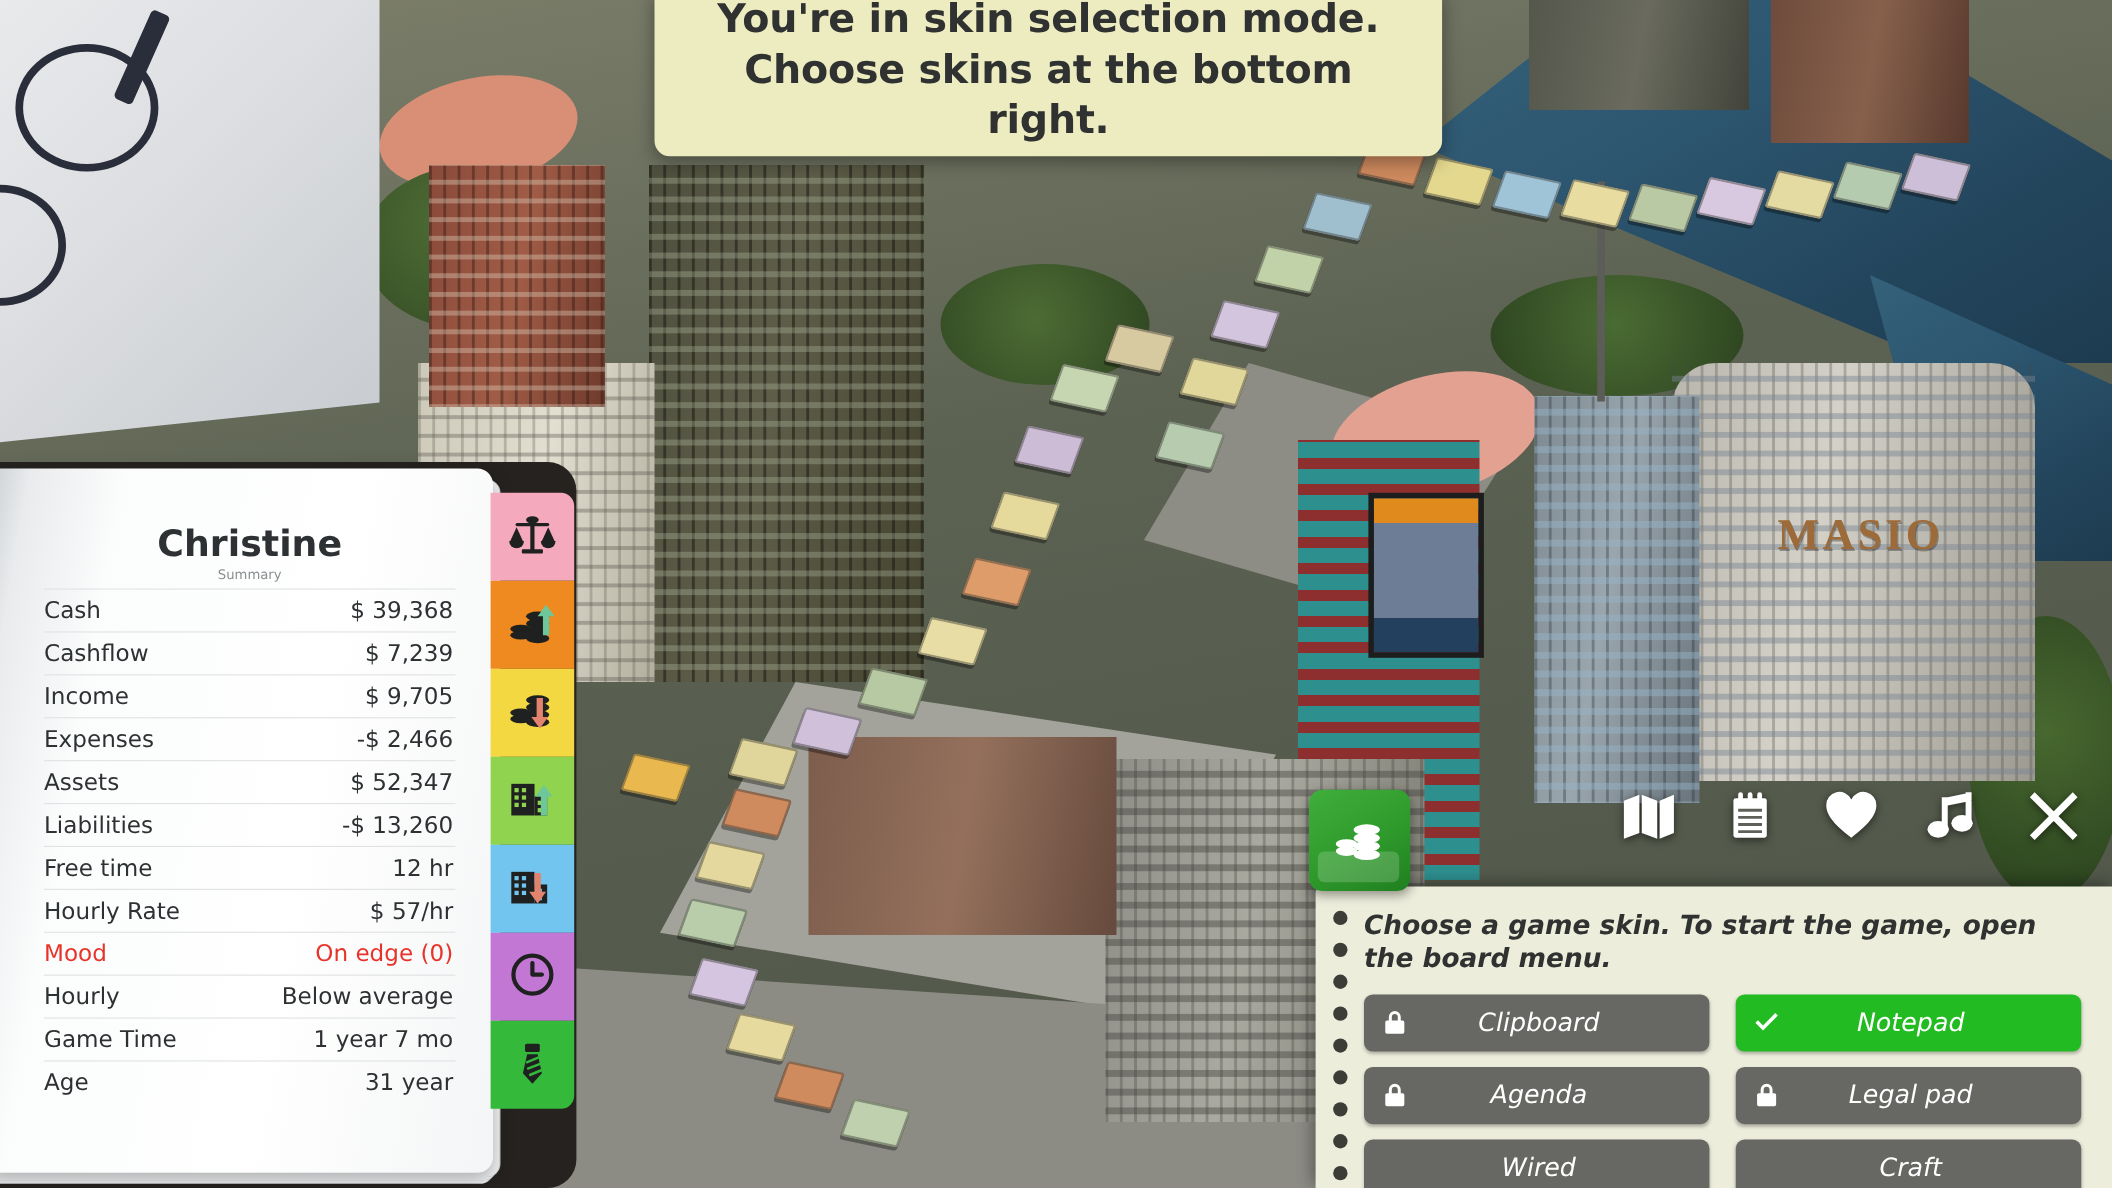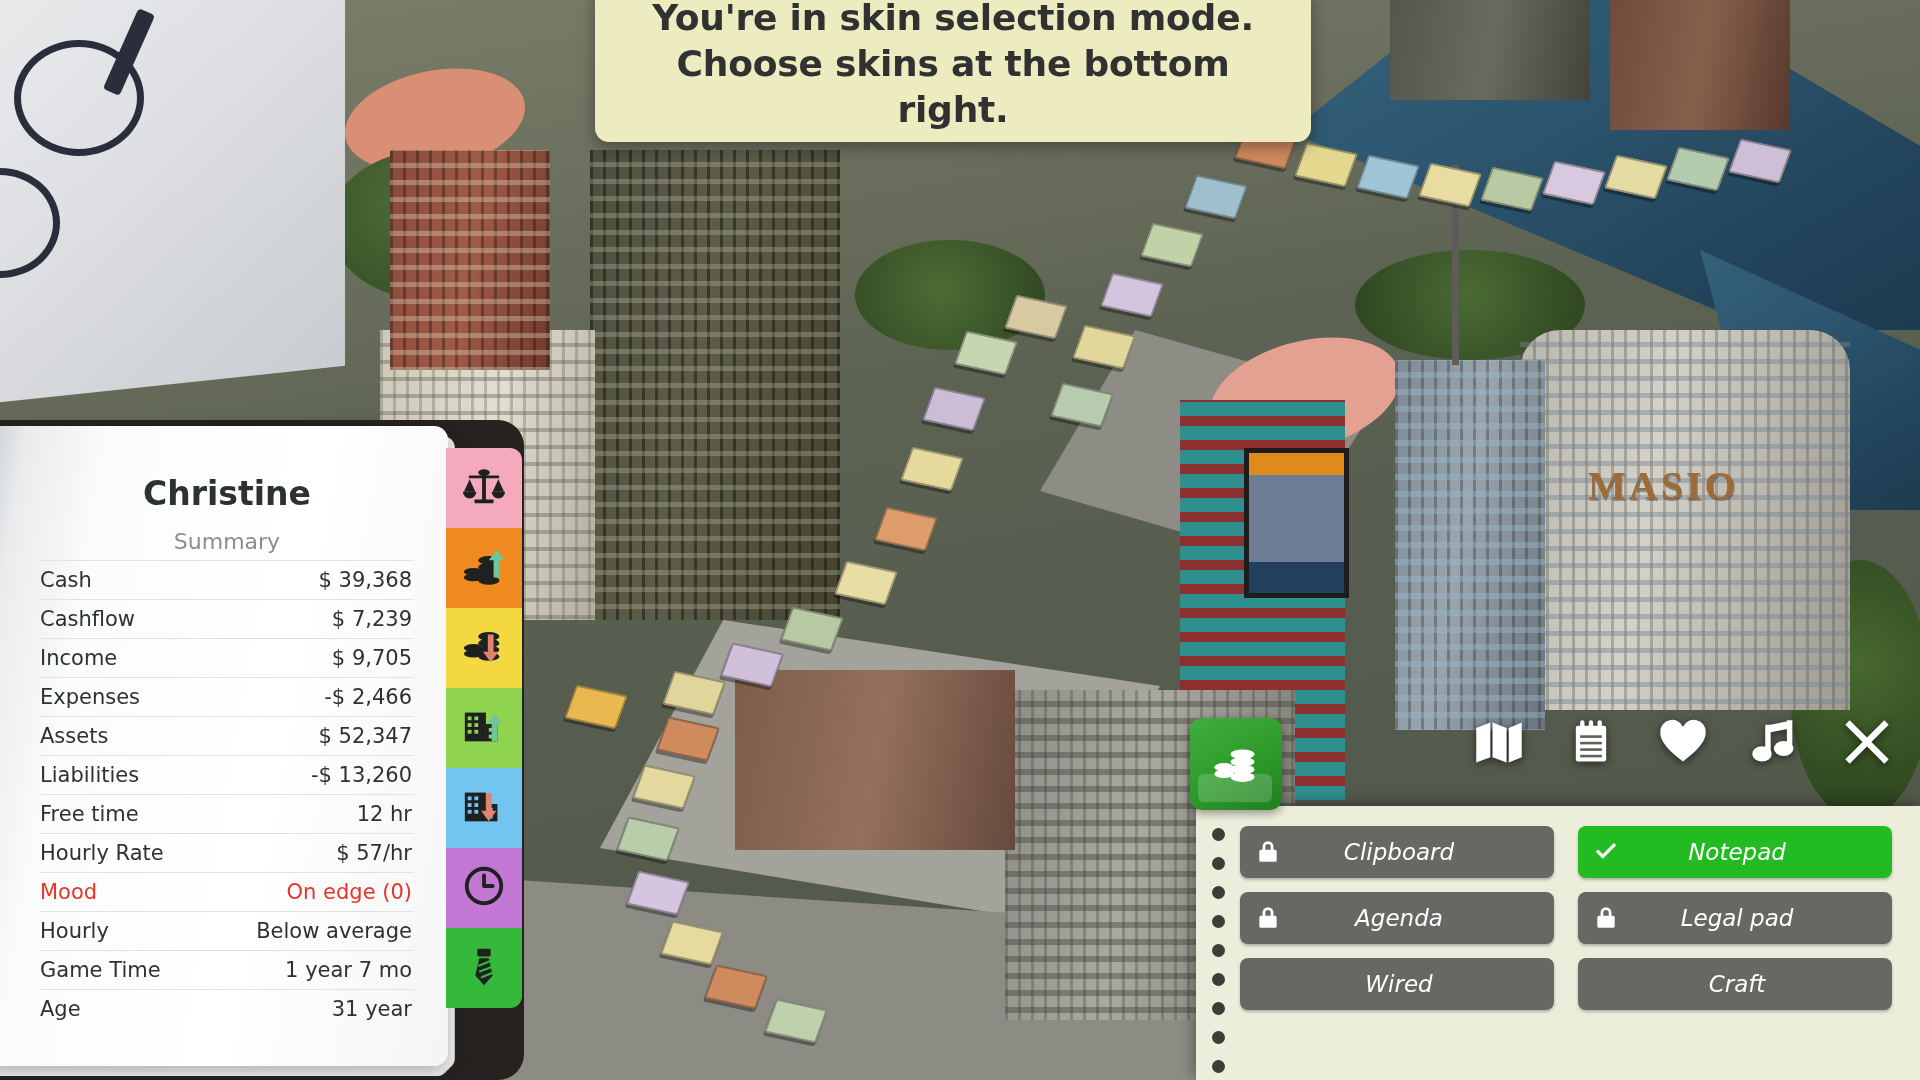--- a/index.html
+++ b/index.html
@@ -98,22 +98,22 @@
     padding: 24px 34px 10px 52px;
     overflow:hidden;
   }
   #panel-title {
     font-family:"DejaVu Sans", sans-serif;
     font-weight:bold; font-size:33px; color:#2e3133; text-align:center;
     margin-top: 24px;
   }
   #panel-subtitle {
     font-family:"DejaVu Sans", sans-serif;
-    font-size:22px; color:#8a8e91; text-align:center;
-    margin-top: 16px; margin-bottom: 6px;
+    font-size:12px; color:#8a8e91; text-align:center;
+    margin-top: 2px; margin-bottom: 6px;
   }
   .stat-row {
     display:flex; justify-content:space-between; align-items:center;
     padding: 7px 2px 7px 0;
     border-top:1px solid #e0e2e4;
     font-family:"DejaVu Sans", sans-serif;
     font-size:21px; color:#2e3133;
   }
   .stat-row .k { font-weight:400; }
   .stat-row .v { font-weight:400; }
@@ -249,21 +249,21 @@
               background:linear-gradient(180deg,#e08a1e 0 16%, #6e7d96 16% 78%, #23405f 78% 100%);
               border:5px solid #1d1d1d;"></div>
 
   <div class="bld" style="left:1520px; top:330px; width:330px; height:380px;
               background:linear-gradient(100deg,#b9b7ad 0%,#d4d2c8 40%,#9d9b91 100%);
               border-radius:40px 40px 0 0;">
     <div class="win-grid" style="background-image:repeating-linear-gradient(0deg, rgba(120,130,145,.45) 0 5px, transparent 5px 18px), repeating-linear-gradient(90deg, rgba(70,70,65,.3) 0 3px, transparent 3px 15px);"></div>
   </div>
   <div style="position:absolute; left:1588px; top:462px; width:250px; height:44px;
               font-family:'Liberation Serif', serif; font-size:40px; font-weight:bold;
-              color:#9d6b3a; letter-spacing:3px; text-shadow:1px 2px 0 rgba(0,0,0,.3);">MASIO</div>
+              color:#9d6b3a; letter-spacing:3px; text-shadow:1px 2px 0 rgba(0,0,0,.3);padding-left:28px;">MASIO</div>
 
   <div class="bld" style="left:1395px; top:360px; width:150px; height:370px;
               background:linear-gradient(100deg,#7e8a93 0%,#9aa6ad 45%,#68737b 100%);">
     <div class="win-grid" style="background-image:repeating-linear-gradient(0deg, rgba(150,180,200,.45) 0 5px, transparent 5px 16px), repeating-linear-gradient(90deg, rgba(40,45,50,.35) 0 3px, transparent 3px 13px);"></div>
   </div>
   <div style="position:absolute; left:1452px; top:165px; width:7px; height:200px; background:#5c5c58;"></div>
 
   <div class="bld" style="left:1005px; top:690px; width:290px; height:330px;
               background:linear-gradient(100deg,#8d8d85 0%,#a9a9a0 45%,#78786f 100%);">
     <div class="win-grid" style="background-image:repeating-linear-gradient(0deg, rgba(60,60,55,.4) 0 6px, transparent 6px 18px), repeating-linear-gradient(90deg, rgba(60,60,55,.3) 0 3px, transparent 3px 14px);"></div>
@@ -559,20 +559,21 @@
     <i></i>
       <i></i>
       <i></i>
       <i></i>
       <i></i>
       <i></i>
       <i></i>
       <i></i>
       <i></i>
   </div>
+  <div id="skin-desc">Choose a game skin. To start the game, open the board menu.</div>
   <div id="skin-grid">
       <div class="skin-btn">
         <span class="lead">
           <svg viewBox="0 0 24 24">
             <path d="M7 10V7a5 5 0 0 1 10 0v3h1.5a1.5 1.5 0 0 1 1.5 1.5v8A1.5 1.5 0 0 1 18.5 21h-13A1.5 1.5 0 0 1 4 19.5v-8A1.5 1.5 0 0 1 5.5 10Zm2.5 0h5V7a2.5 2.5 0 0 0-5 0Z"></path>
           </svg>
         </span>
         <span class="label">Clipboard</span>
       </div>
       <div class="skin-btn selected">

